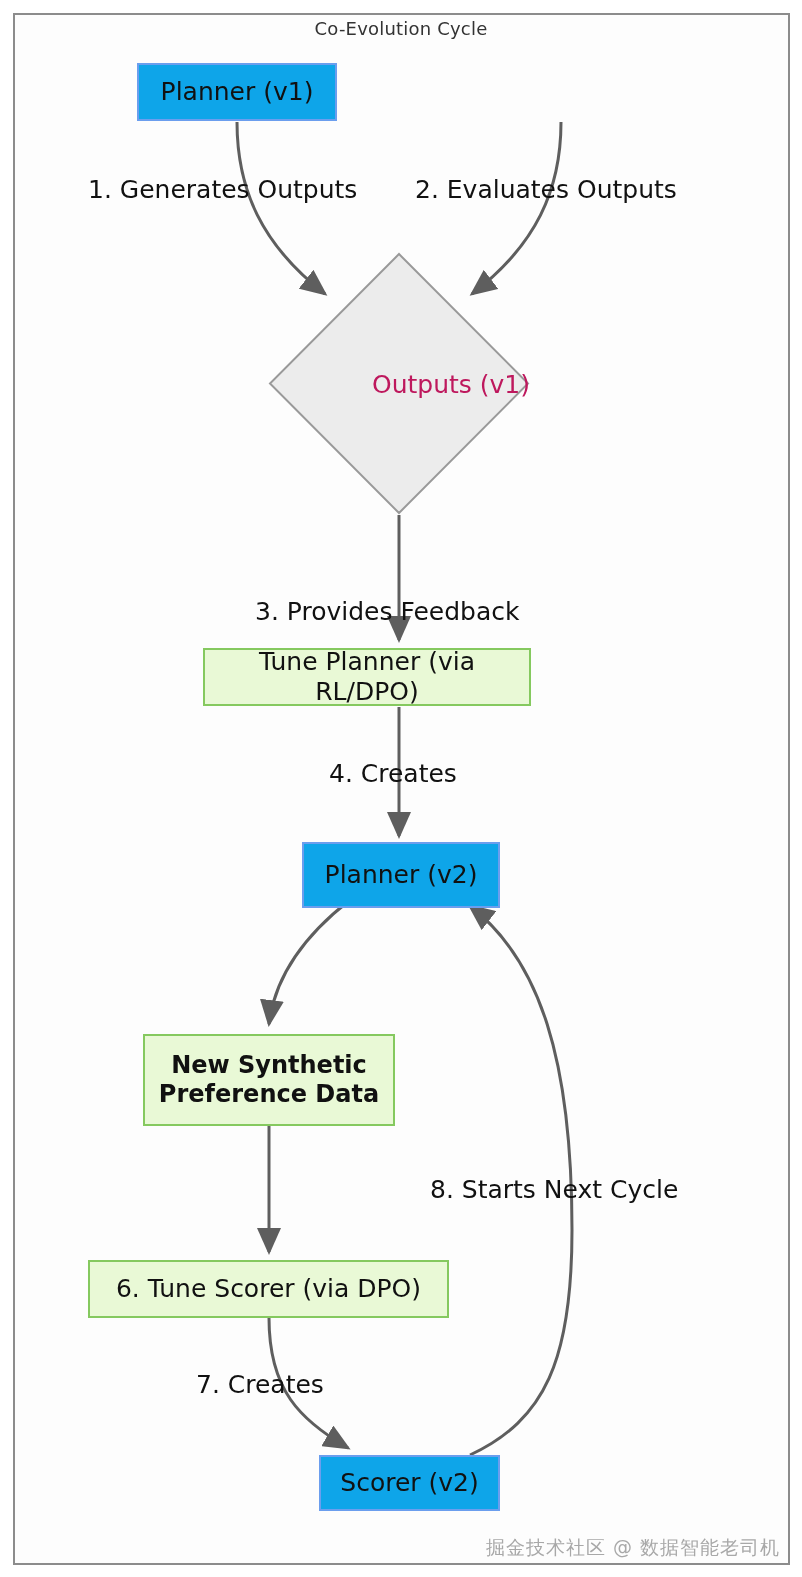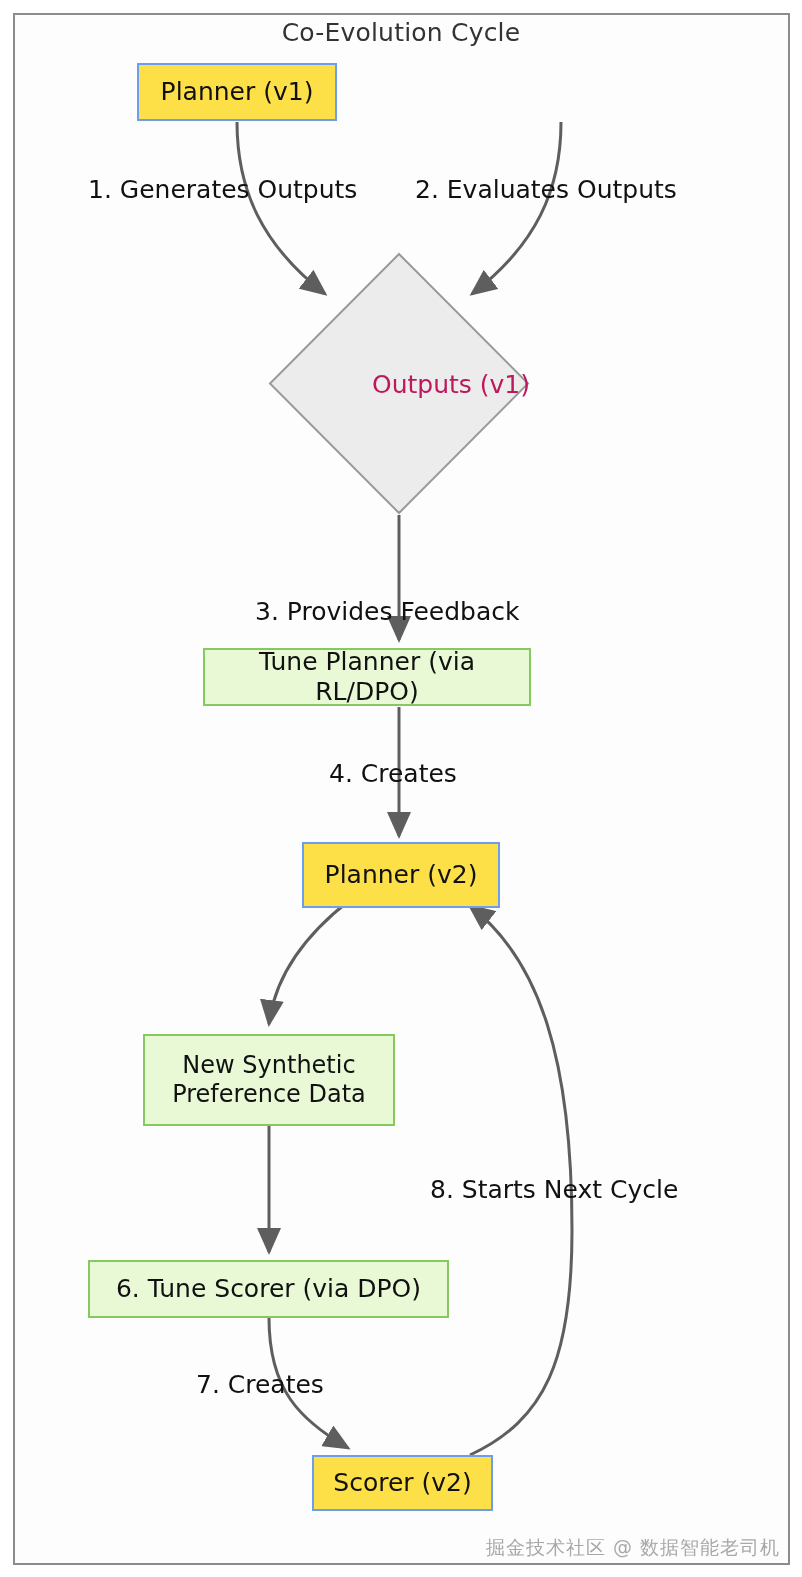--- a/index.html
+++ b/index.html
@@ -27,21 +27,21 @@
     background: #fdfdfd;
     border: 2px solid #8c8c8c;
     box-sizing: border-box;
   }
   #subgraph-title {
     position: absolute;
     left: 0;
     top: 18px;
     width: 802px;
     text-align: center;
-    font-size: 25px;
+    font-size: 18px;
     color: #333333;
     letter-spacing: 0.2px;
   }
   svg#edges {
     position: absolute;
     left: 0;
     top: 0;
     width: 802px;
     height: 1577px;
     pointer-events: none;
@@ -50,32 +50,32 @@
     position: absolute;
     box-sizing: border-box;
     display: flex;
     align-items: center;
     justify-content: center;
     text-align: center;
     color: #111111;
     line-height: 1.2;
   }
   .node-blue {
-    background: #fde047;
+    background: #0ea5e9;
     border: 2px solid #6b9eee;
     font-size: 25px;
   }
   .node-green {
     background: #e9f9d6;
     border: 2px solid #85c95f;
     font-size: 25px;
   }
   .node-green-two {
     font-size: 24px;
-    font-weight: 400;
+    font-weight: 700;
   }
   .diamond-wrap {
     position: absolute;
   }
   .diamond-label {
     position: absolute;
     width: 100%;
     text-align: right;
     font-size: 25px;
     color: #be185d;
@@ -151,21 +151,21 @@
 
   <div class="node node-green node-green-two" style="left:143px; top:1034px; width:252px; height:92px; flex-direction:column;">
     <span>New Synthetic</span>
     <span>Preference Data</span>
   </div>
 
   <div class="node node-green" style="left:88px; top:1260px; width:361px; height:58px;">
     <span>6. Tune Scorer (via DPO)</span>
   </div>
 
-  <div class="node node-blue" style="left:312px; top:1455px; width:181px; height:56px;">
+  <div class="node node-blue" style="left:319px; top:1455px; width:181px; height:56px;">
     <span>Scorer (v2)</span>
   </div>
 
   <div class="edge-label" style="left:88px; top:175px;">1. Generates Outputs</div>
 
   <div class="edge-label" style="left:415px; top:175px;">2. Evaluates Outputs</div>
 
   <div class="edge-label" style="left:255px; top:566px;margin-top:31px;">3. Provides Feedback</div>
 
   <div class="edge-label" style="left:329px; top:759px;">4. Creates</div>

